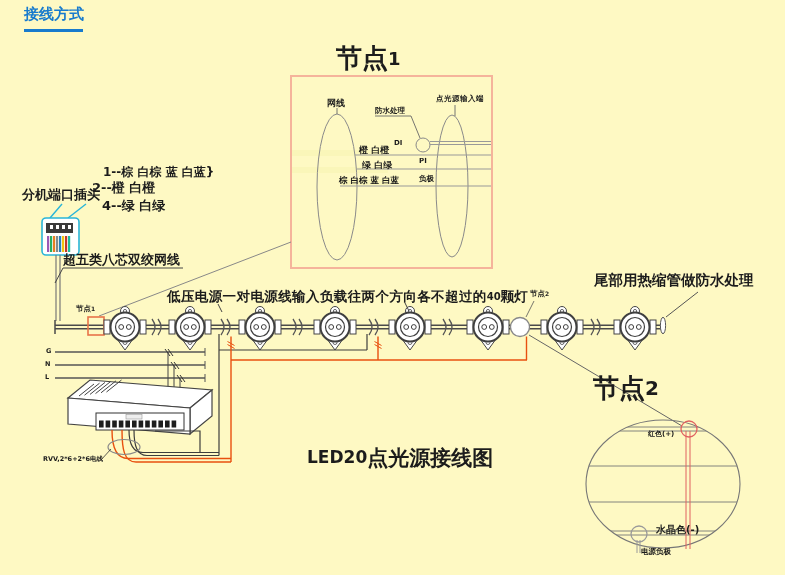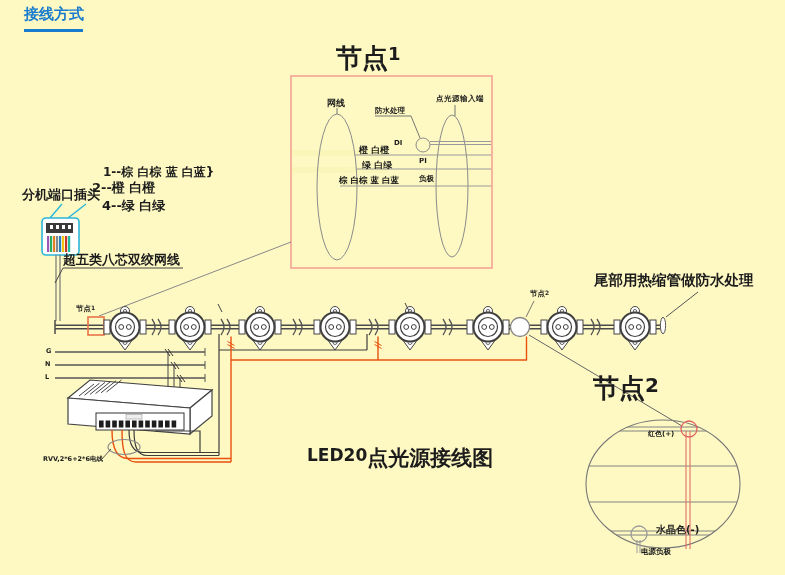--- a/index.html
+++ b/index.html
@@ -1,20 +1,20 @@
 <!DOCTYPE html>
 <html><head>
 <meta charset="utf-8">
 <style>
   html,body{margin:0;padding:0;background:#fff;}
   #stage{position:relative;width:785px;height:575px;background:#fef9c3;overflow:hidden;
          font-family:"DejaVu Sans",sans-serif;}
   #diagram-svg{position:absolute;left:0;top:0;}
   .lbl{position:absolute;font-weight:bold;color:#1c1c1c;white-space:nowrap;line-height:1.15;}
-  .flexb{display:flex;align-items:flex-start;}
+  .flexb{display:flex;align-items:center;}
   .blue{color:#187bcd;}
   .titlebar{position:absolute;left:24px;top:29px;width:59px;height:3px;background:#187bcd;}
 </style>
 </head>
 <body>
 
 <div id="stage">
 
   <svg id="diagram-svg" width="785" height="575" viewBox="0 0 785 575">
     <defs>
@@ -228,20 +228,25 @@
   <div class="lbl" style="left:103px;top:166px;font-size:12px;">1--棕 白棕  蓝 白蓝}</div>
   <div class="lbl" style="left:92px;top:181px;font-size:13px;">2--橙 白橙</div>
   <div class="lbl" style="left:102px;top:199px;font-size:13px;">4--绿 白绿</div>
   <div class="lbl" style="left:63px;top:253px;font-size:13px;">超五类八芯双绞网线</div>
 
   <div class="lbl flexb" style="left:76px;top:305px;">
     <span style="font-size:7.5px;">节点</span>
     <span style="font-size:6px;">1</span>
   </div>
 
+  <div class="lbl flexb" style="left:167px;top:289px;">
+    <span style="font-size:13.5px;letter-spacing:.4px;">低压电源一对电源线输入负载往两个方向各不超过的</span>
+    <span style="font-size:10px;">40</span>
+    <span style="font-size:13.5px;">颗灯</span>
+  </div>
 
   <div class="lbl flexb" style="left:530px;top:290px;">
     <span style="font-size:7.5px;">节点</span>
     <span style="font-size:6px;">2</span>
   </div>
 
   <div class="lbl" style="left:594px;top:272px;font-size:14.5px;">尾部用热缩管做防水处理</div>
 
   <div class="lbl" style="left:46px;top:348px;font-size:6.5px;">G</div>
   <div class="lbl" style="left:45px;top:361px;font-size:6.5px;">N</div>

